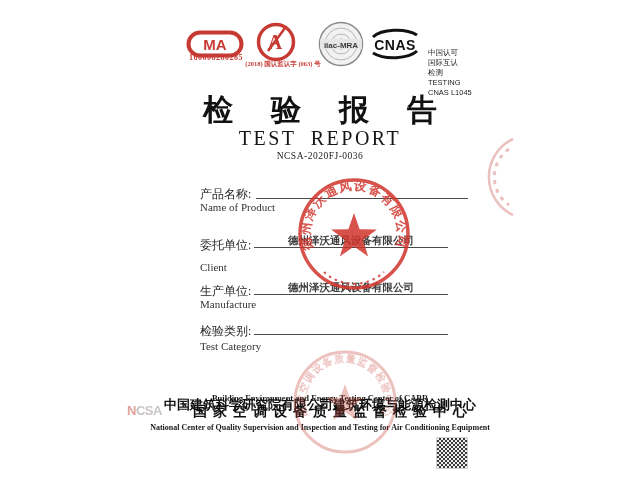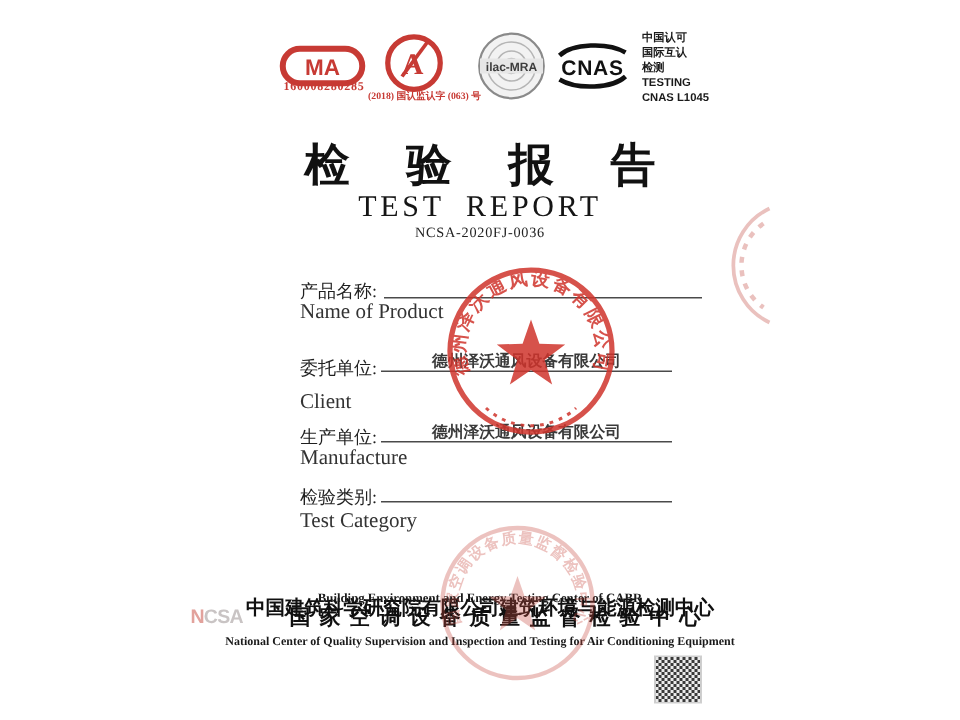--- a/index.html
+++ b/index.html
@@ -2,34 +2,34 @@
 <html><head>
 <meta charset="utf-8">
 <style>
   html,body{margin:0;padding:0;background:#fff;}
   .page{position:relative;width:640px;height:480px;background:#fff;overflow:hidden;
         font-family:"Liberation Serif",serif;color:#222;}
   .abs{position:absolute;}
   
   .logo-num{font-family:"Liberation Serif",serif;font-weight:bold;color:#c73a34;font-size:8px;letter-spacing:.5px;}
   .cal-caption{font-family:"Liberation Serif",serif;font-weight:bold;color:#c73a34;font-size:6.5px;white-space:nowrap;}
-  .accred{font-family:"Liberation Sans",sans-serif;font-weight:bold;color:#1a1a1a;
-          font-size:7.5px;line-height:10px;}
+  .accred{font-family:"Liberation Sans",sans-serif;font-weight:normal;color:#1a1a1a;
+          font-size:7.5px;line-height:10px;margin-top:28px;}
   
   .title-cn{left:120px;top:90px;width:400px;text-align:center;
             font-family:"Liberation Sans",sans-serif;font-weight:bold;color:#111;
             font-size:30px;letter-spacing:38px;text-indent:38px;white-space:nowrap;}
   .title-en{left:160px;top:127px;width:320px;text-align:center;
             font-family:"Liberation Serif",serif;color:#151515;
             font-size:20px;letter-spacing:2.5px;word-spacing:7px;white-space:nowrap;}
   .report-no{left:160px;top:151px;width:320px;text-align:center;
              font-family:"Liberation Serif",serif;color:#222;font-size:9.5px;letter-spacing:.5px;}
   
   .f-label{font-size:12px;color:#1f1f1f;white-space:nowrap;}
-  .f-label-en{font-size:14px;color:#333;white-space:nowrap;}
+  .f-label-en{font-size:11px;color:#333;white-space:nowrap;}
   .f-value{text-align:center;font-size:10.5px;font-weight:bold;color:#3a3a3a;white-space:nowrap;}
   .f-line{height:1px;background:#4a4a4a;}
   
   .org-cn{left:70px;top:368px;width:500px;text-align:center;
           font-family:"Liberation Sans",sans-serif;font-weight:bold;color:#101010;font-size:13px;white-space:nowrap;margin-top:28px;}
   .org-en{left:70px;top:393px;width:500px;text-align:center;
           font-family:"Liberation Serif",serif;font-weight:bold;color:#1a1a1a;font-size:8.5px;white-space:nowrap;}
   .center-cn{left:110px;top:403px;width:440px;text-align:center;
              font-family:"Liberation Sans",sans-serif;font-weight:bold;color:#101010;
              font-size:14px;letter-spacing:6px;text-indent:6px;white-space:nowrap;}

